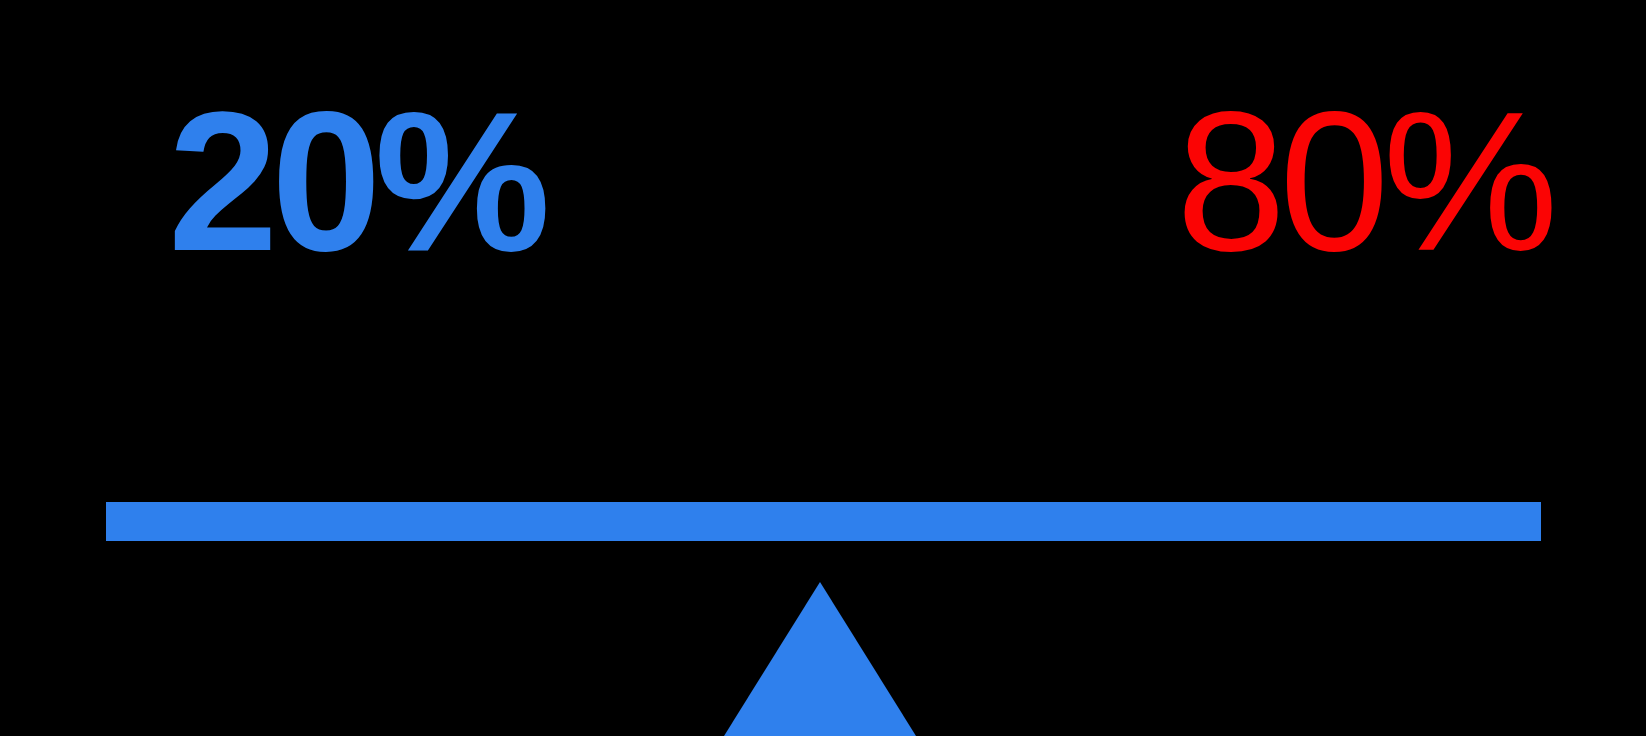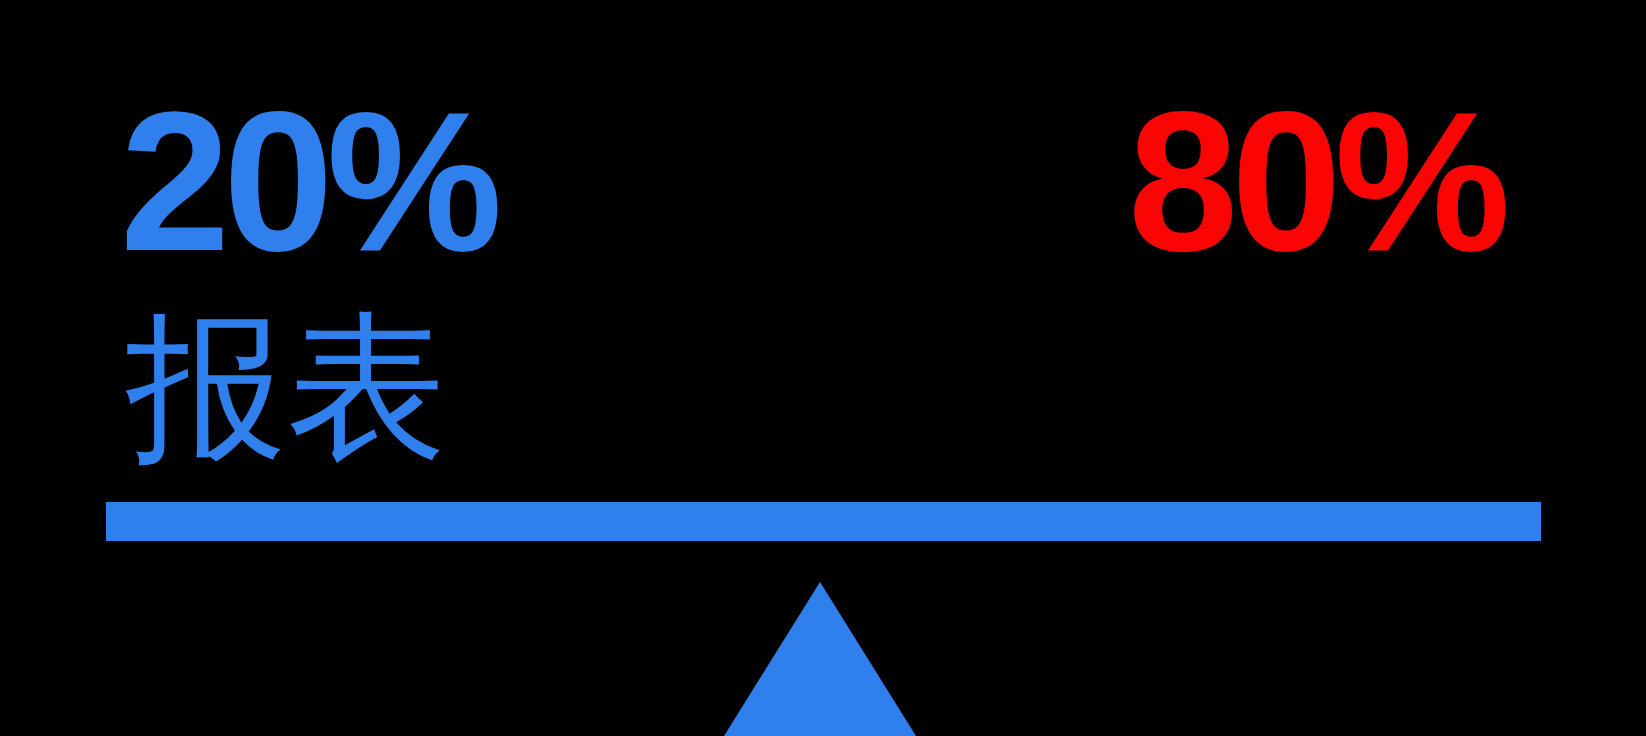--- a/index.html
+++ b/index.html
@@ -16,31 +16,32 @@
     font-family: "Liberation Sans", "DejaVu Sans", sans-serif;
   }
   .txt {
     position: absolute;
     line-height: 1;
     white-space: nowrap;
   }
   .percent {
     font-size: 198px;
     letter-spacing: -0.035em;
+    margin-left: 48px;
   }
   .cjk-label {
     font-size: 160px;
     letter-spacing: 0.005em;
   }
   .blue { color: #2F80ED; }
   .red  { color: #FB0404; }
 
   .pct-left  { left: 120px; top: 83px;  font-weight: 600; }
   .lbl-left  { left: 126px; top: 308px; font-weight: 500; }
-  .pct-right { left: 1128px; top: 83px; font-weight: 700; }
+  .pct-right { left: 1128px; top: 83px; font-weight: 400; }
   .lbl-right { left: 1058px; top: 308px; font-weight: 900; }
 
   .beam {
     position: absolute;
     left: 106px;
     top: 502px;
     width: 1435px;
     height: 39px;
     background: #2F80ED;
   }
@@ -55,21 +56,20 @@
     border-bottom: 154px solid #2F80ED;
   }
 </style>
 </head>
 <body>
 
 <div class="stage">
 
   <div class="txt percent blue pct-left">20%</div>
 
-  <div class="txt cjk-label blue lbl-left">报表</div>
 
   <div class="txt percent red pct-right">80%</div>
 
 
   <div class="beam"></div>
 
   <div class="fulcrum"></div>
 
 </div>
 

